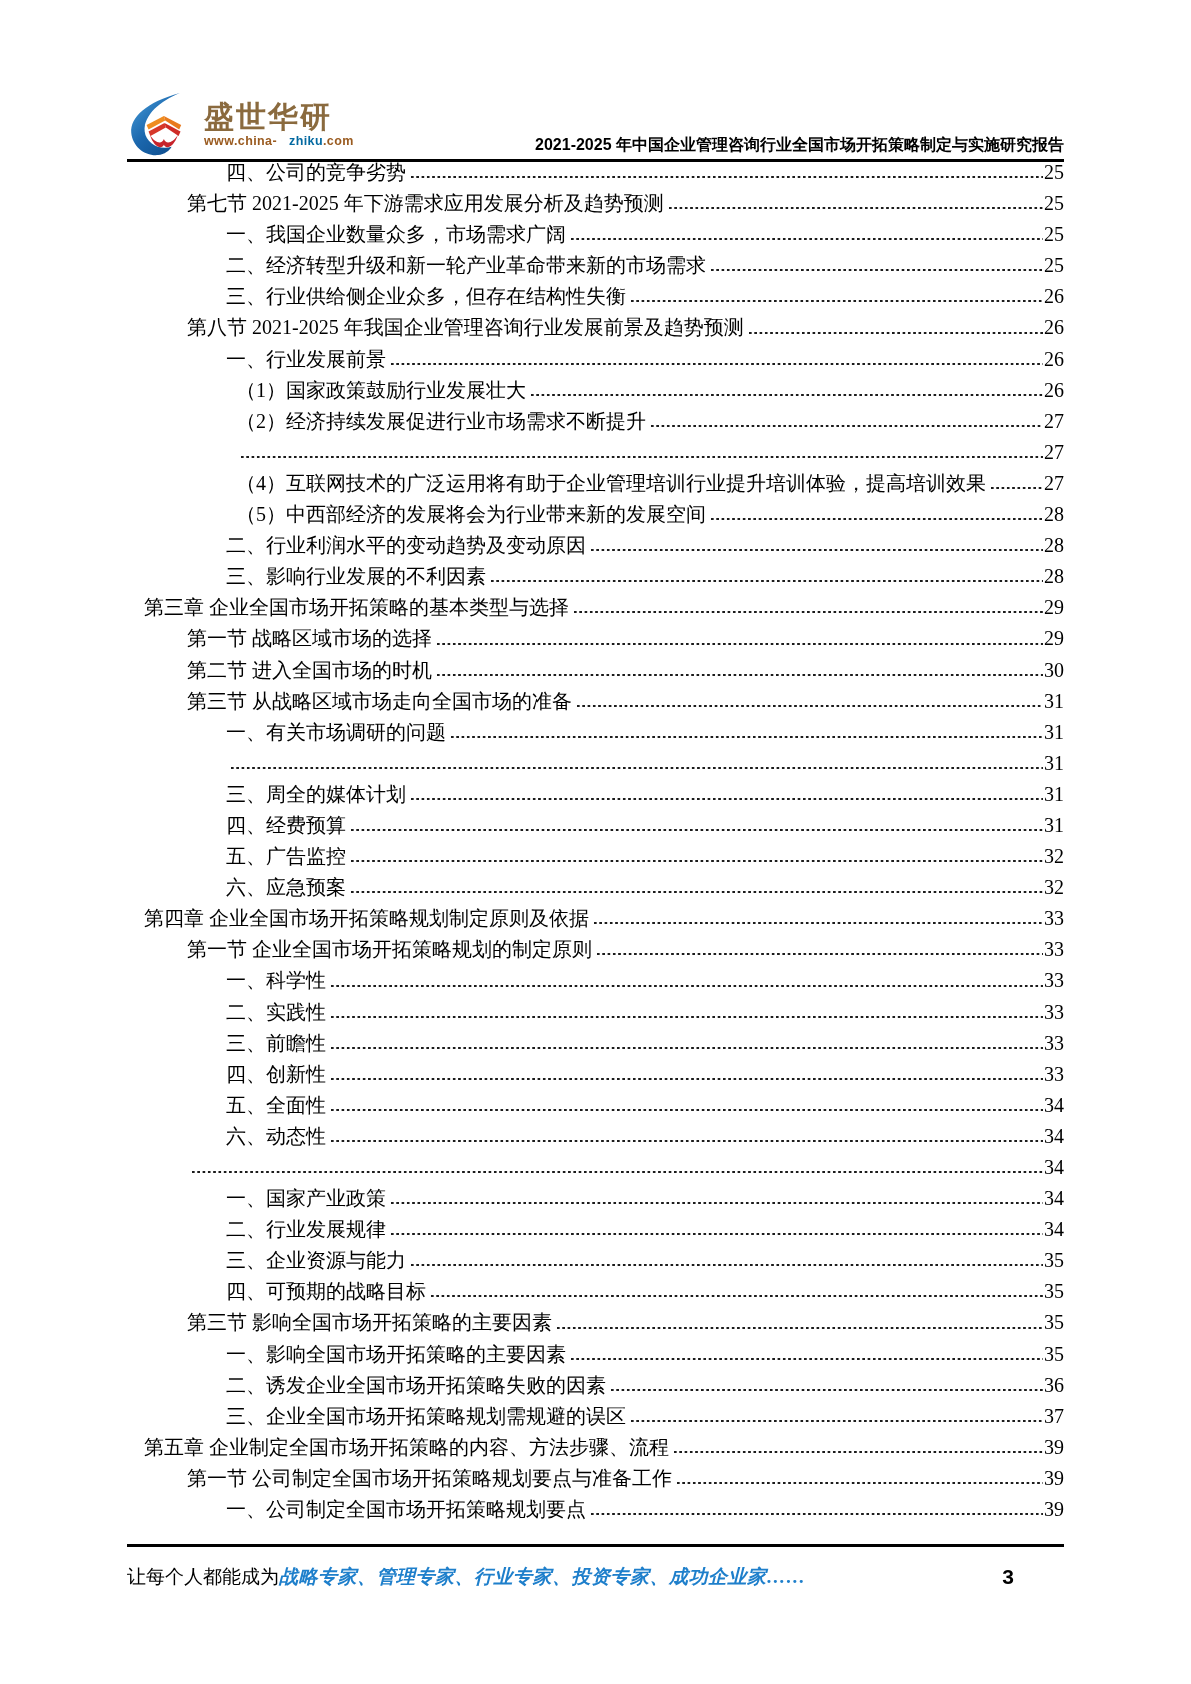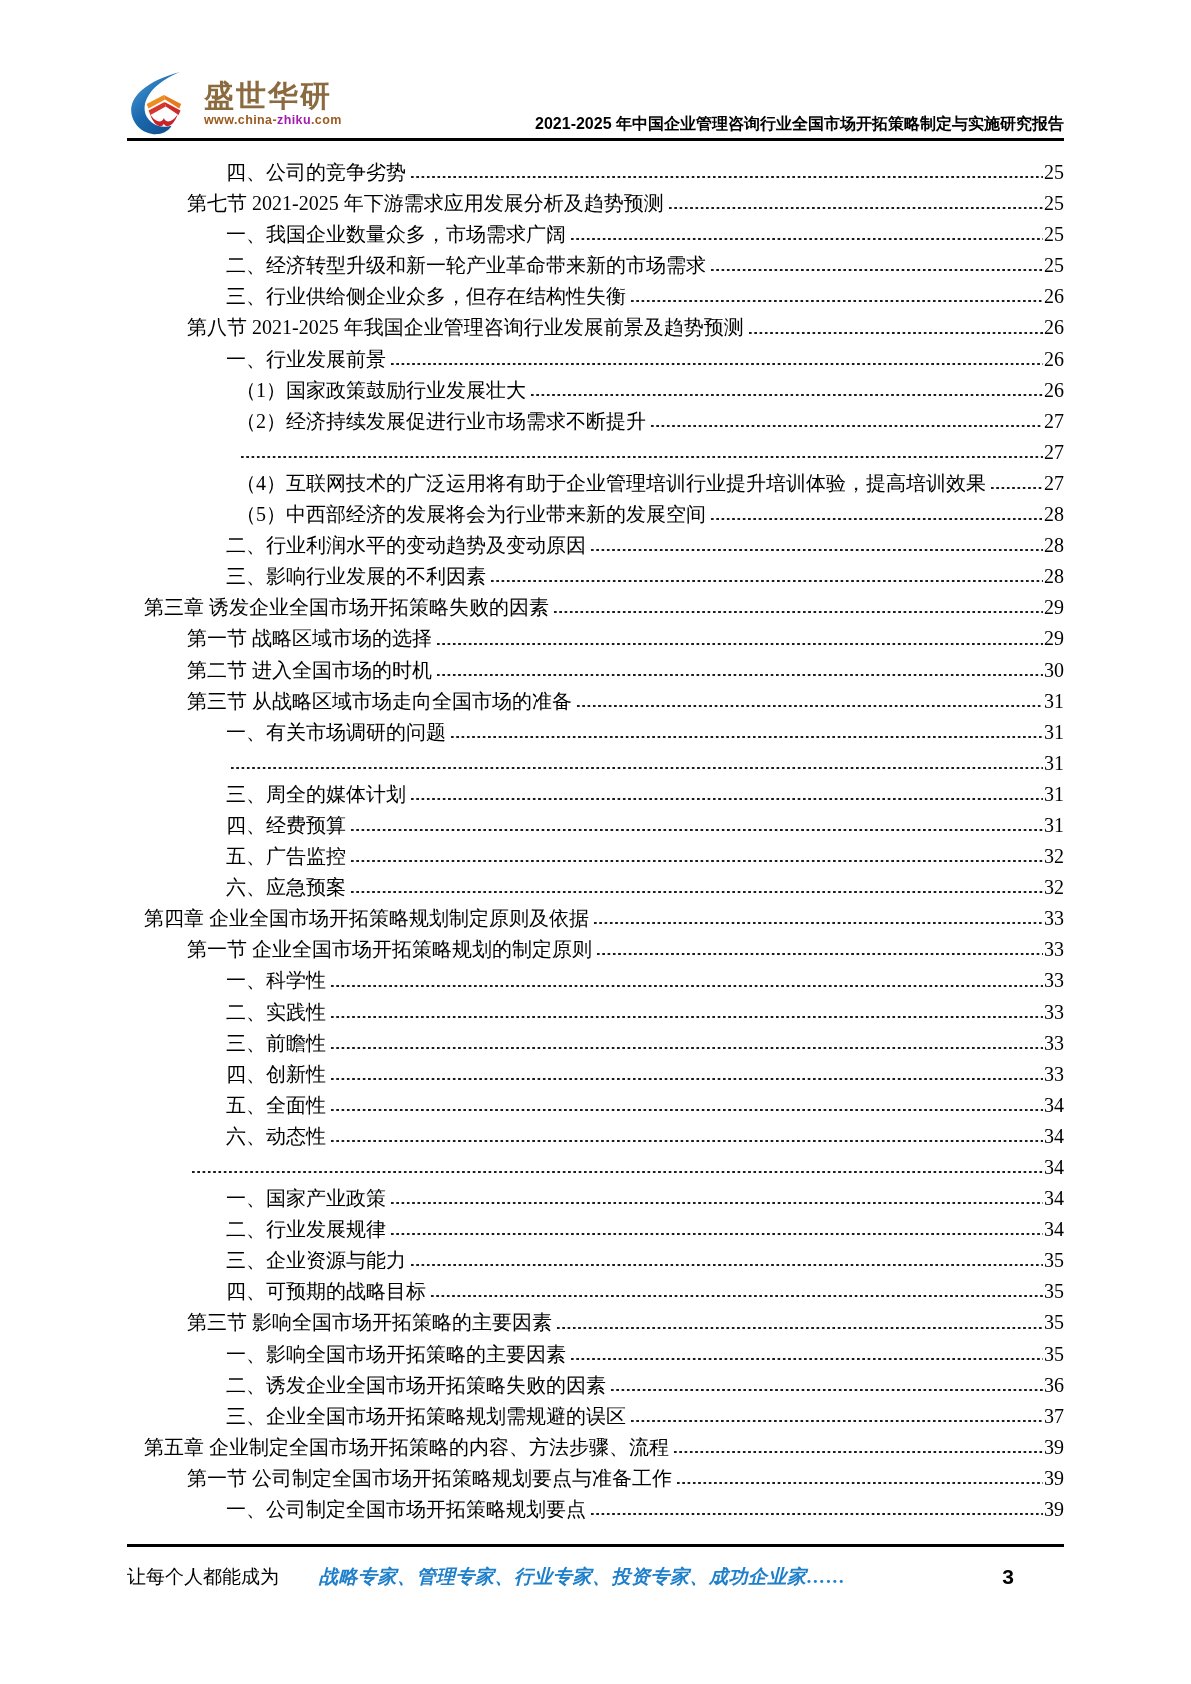--- a/index.html
+++ b/index.html
@@ -5,36 +5,36 @@
   html,body{margin:0;padding:0;}
   body{
     width:1191px;height:1684px;position:relative;background:#ffffff;
     font-family:"Liberation Serif","DejaVu Serif",serif;color:#000;
     overflow:hidden;
   }
   .page{position:absolute;inset:0;}
 
   
   .header{
-    position:absolute;left:127px;top:72px;width:937px;
+    position:absolute;left:127px;top:93px;width:937px;
     display:flex;justify-content:space-between;align-items:flex-end;
     padding-bottom:2px;border-bottom:3px solid #000;box-sizing:border-box;
   }
   .logo{display:flex;align-items:center;gap:9px;}
   .logo svg{display:block;}
   .brand-text-block{display:flex;flex-direction:column;justify-content:center;}
   .brand-name{
     font-family:"Liberation Sans","DejaVu Sans",sans-serif;font-weight:700;
     font-size:30px;line-height:1.05;color:#8a6a3e;letter-spacing:2px;
   }
   .brand-url{
     font-family:"Liberation Sans","DejaVu Sans",sans-serif;font-weight:700;
     font-size:12.5px;line-height:1.3;color:#9a5b20;letter-spacing:.4px;
   }
-  .url-red{color:#a21caf;}
+  .url-red{color:#0369a1;margin-left:12px;}
   .report-title{
     font-family:"Liberation Sans","DejaVu Sans",sans-serif;font-weight:700;
     font-size:16px;line-height:1.2;padding-bottom:3px;white-space:nowrap;
   }
 
   
   .toc{position:absolute;left:128px;top:157px;width:936px;}
   .toc-row{
     display:flex;align-items:baseline;
     font-size:20px;line-height:31.1px;white-space:nowrap;
@@ -52,21 +52,21 @@
   .lvl-item{padding-left:98px;}
   .lvl-subitem{padding-left:108px;}
 
   
   .footer{
     position:absolute;left:127px;top:1544px;width:937px;
     border-top:3px solid #000;box-sizing:border-box;
   }
   .footer-inner{display:flex;justify-content:space-between;align-items:flex-start;padding-top:18px;}
   .tagline{font-size:19px;line-height:1.3;}
-  .tagline-highlight{color:#1e7fcb;font-weight:700;font-style:italic;letter-spacing:.5px;padding-left:40px;}
+  .tagline-highlight{color:#1e7fcb;font-weight:700;font-style:italic;letter-spacing:.5px;}
   .page-num{
     font-family:"Liberation Sans","DejaVu Sans",sans-serif;font-weight:700;
     font-size:21px;margin-right:50px;
   }
 </style>
 </head>
 <body>
 
 <div class="page">
 
@@ -175,21 +175,21 @@
     <span class="toc-page">28</span>
   </div>
 
   <div class="toc-row lvl-item">
     <span class="toc-text">三、影响行业发展的不利因素</span>
     <span class="toc-leader"></span>
     <span class="toc-page">28</span>
   </div>
 
   <div class="toc-row lvl-chapter">
-    <span class="toc-text">第三章 诱发企业全国市场开拓策略失败的因素</span>
+    <span class="toc-text">第三章 企业全国市场开拓策略的基本类型与选择</span>
     <span class="toc-leader"></span>
     <span class="toc-page">29</span>
   </div>
 
   <div class="toc-row lvl-section">
     <span class="toc-text">第一节 战略区域市场的选择</span>
     <span class="toc-leader"></span>
     <span class="toc-page">29</span>
   </div>
 

